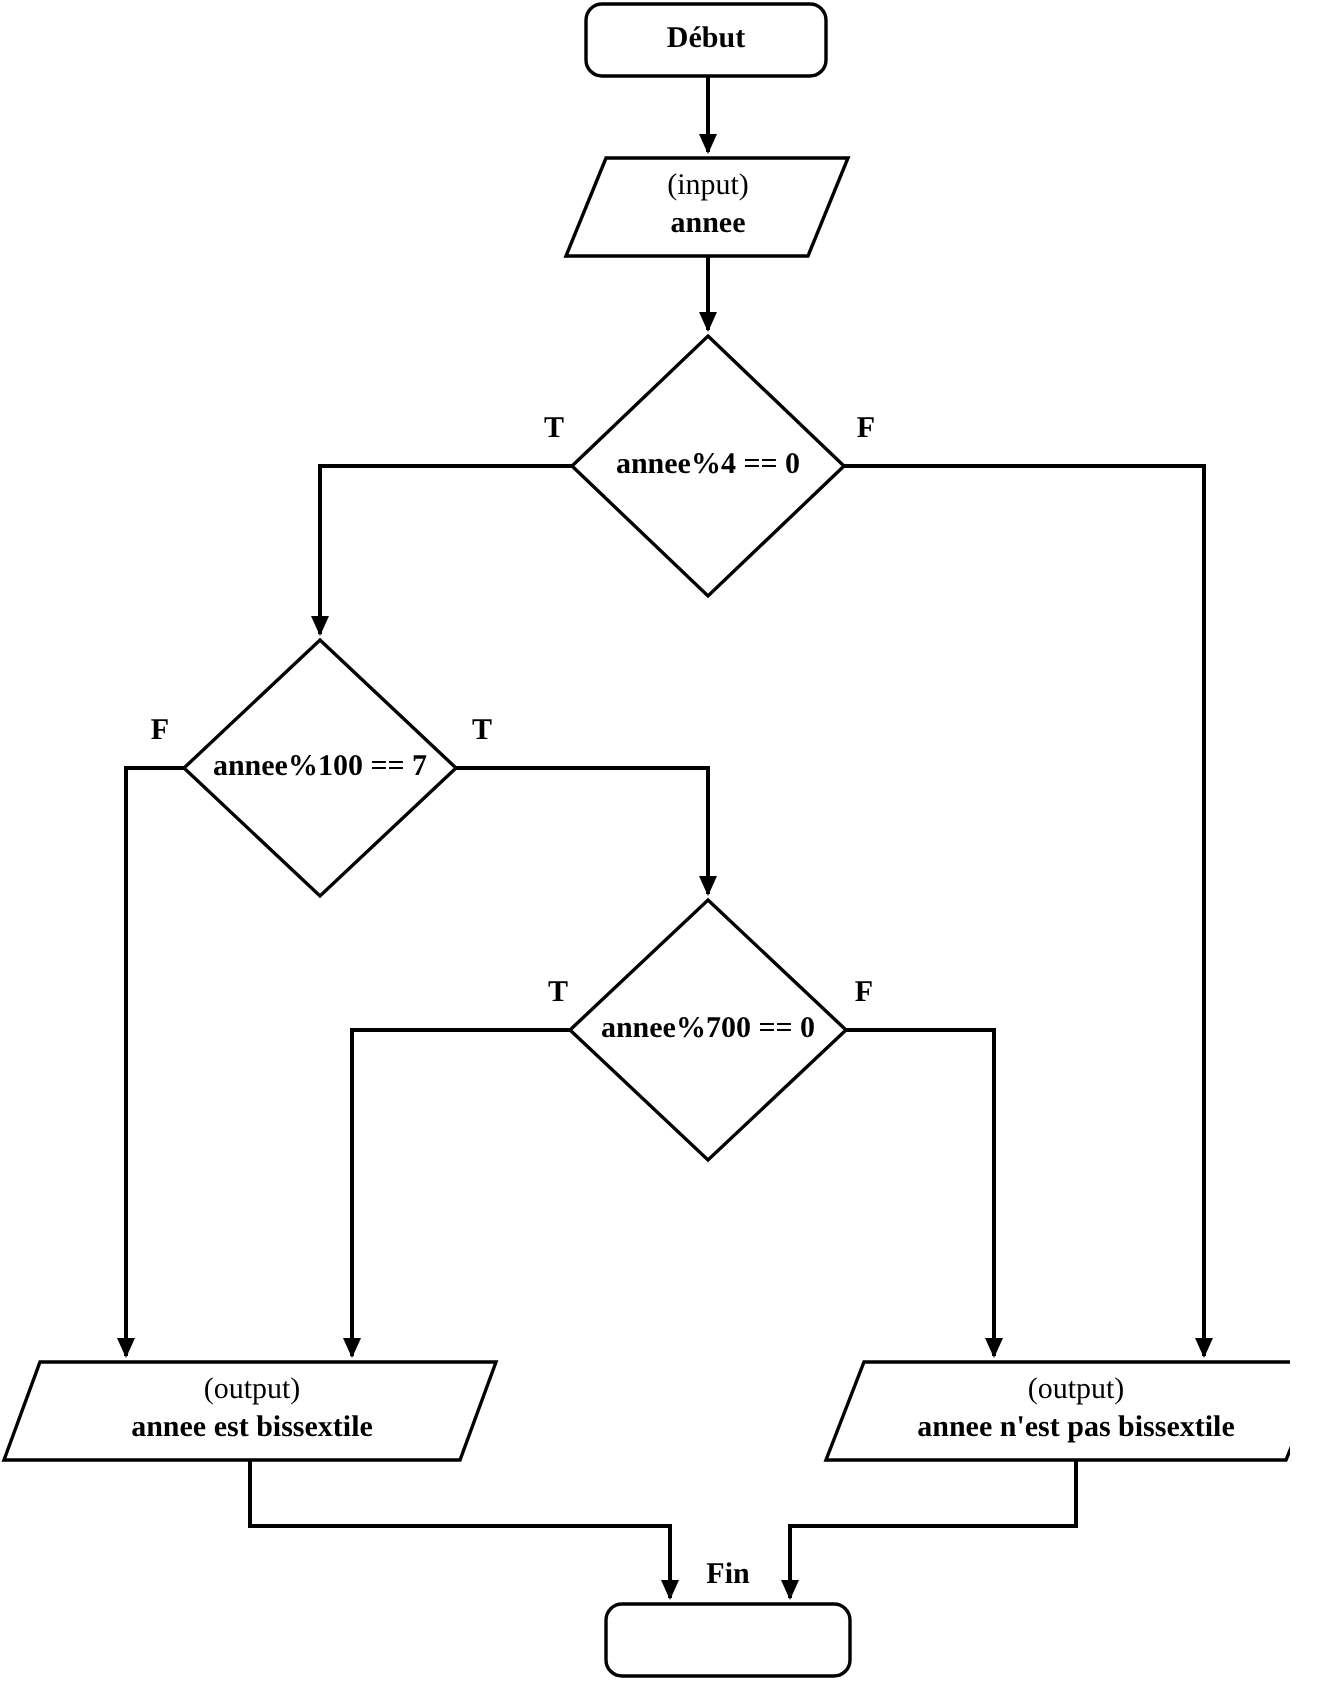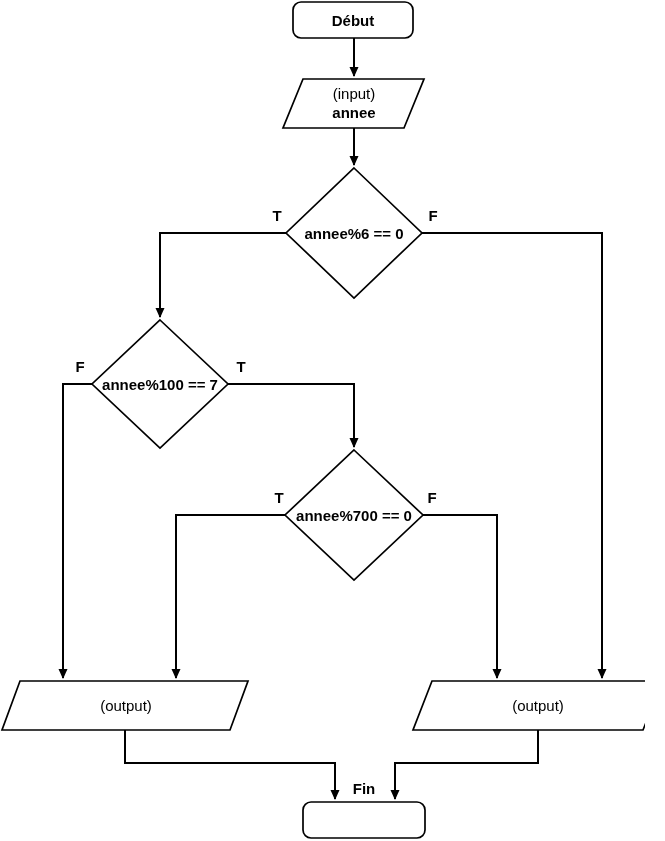--- a/index.html
+++ b/index.html
@@ -1,21 +1,21 @@
 <!DOCTYPE html>
 <html><head>
 <meta charset="utf-8">
 <style>
   html, body { margin: 0; padding: 0; background: #ffffff; }
   .canvas {
     position: relative;
     width: 645px;
     height: 841px;
     background: #ffffff;
-    font-family: Liberation Sans, sans-serif;
+    font-family: Liberation Serif, serif;
     color: #000000;
     overflow: hidden;
   }
   .canvas svg { position: absolute; left: 0; top: 0; }
   .shape { fill: #ffffff; stroke: #000000; stroke-width: 1.7; }
   .edge  { fill: none; stroke: #000000; stroke-width: 2; }
   .lbl {
     position: absolute;
     transform: translate(-50%, -50%);
     text-align: center;
@@ -67,35 +67,37 @@
     <rect class="shape" x="303" y="802" width="122" height="36" rx="8" ry="8"></rect>
   </svg>
 
   <div class="lbl" style="left:353px; top:20px;">Début</div>
 
   <div class="lbl" style="left:354px; top:103px;">
     <span class="prefix">(input)</span>
     <span class="main">annee</span>
   </div>
 
-  <div class="lbl" style="left:354px; top:233px;">annee%6 == 0</div>
+  <div class="lbl" style="left:354px; top:233px;">annee%4 == 0</div>
   <div class="tf" style="left:277px; top:215px;">T</div>
   <div class="tf" style="left:433px; top:215px;">F</div>
 
   <div class="lbl" style="left:160px; top:384px;">annee%100 == 7</div>
   <div class="tf" style="left:80px; top:366px;">F</div>
   <div class="tf" style="left:241px; top:366px;">T</div>
 
   <div class="lbl" style="left:354px; top:515px;">annee%700 == 0</div>
   <div class="tf" style="left:279px; top:497px;">T</div>
   <div class="tf" style="left:432px; top:497px;">F</div>
 
   <div class="lbl" style="left:126px; top:705px;">
     <span class="prefix">(output)</span>
+    <span class="main">annee est bissextile</span>
   </div>
 
   <div class="lbl" style="left:538px; top:705px;">
     <span class="prefix">(output)</span>
+    <span class="main">annee n'est pas bissextile</span>
   </div>
 
   <div class="lbl" style="left:364px; top:788px;">Fin</div>
 
 </div>
 
 </body></html>

